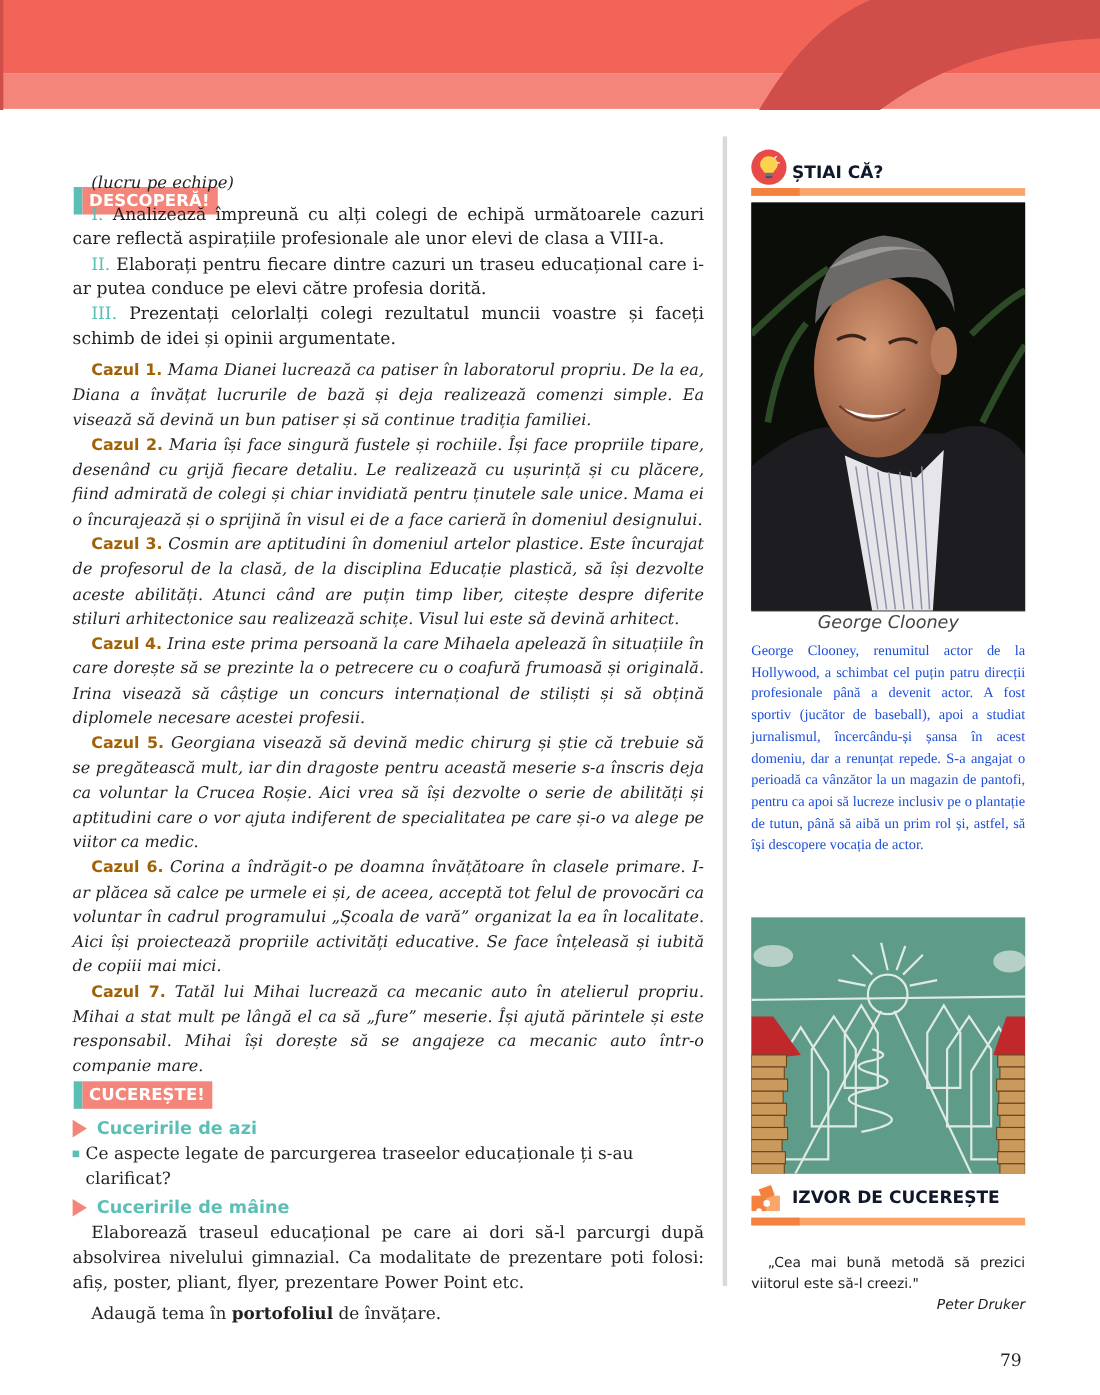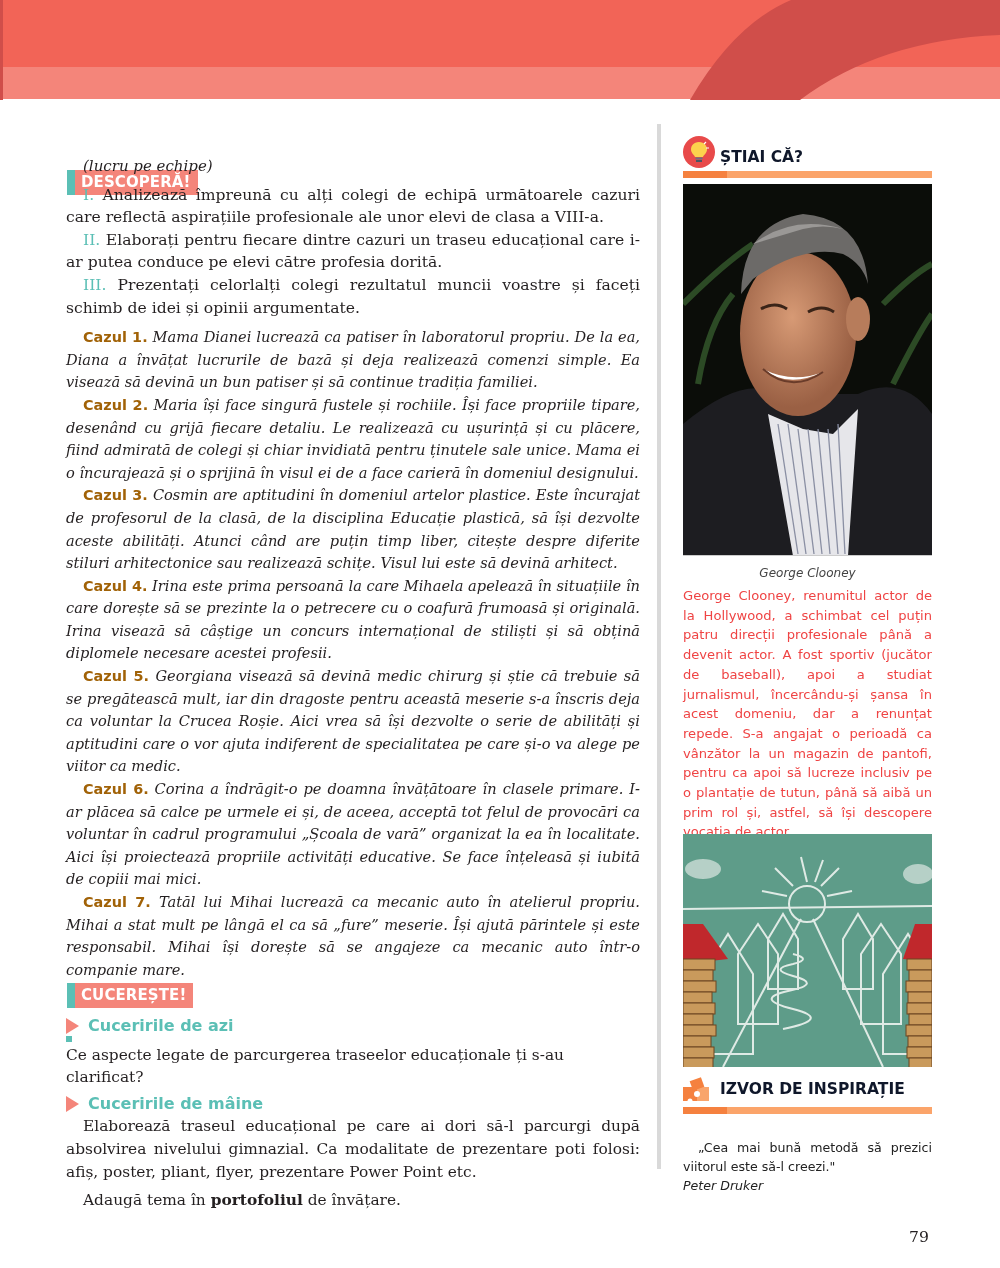--- a/index.html
+++ b/index.html
@@ -25,38 +25,38 @@
   .indent { text-indent: 17px; }
   .num { color: #5bbfb5; }
   .cz { color: #a16207; font-family: "DejaVu Sans", sans-serif; font-weight: bold; font-style: normal; font-size: 14.4px; }
   .case { font-style: italic; font-size: 14.6px; line-height: 22.6px; text-align: justify; text-indent: 17px; }
 
   .activity-title { font-weight: bold; font-size: 15.6px; padding-left: 17px; }
   .activity-sub { font-style: italic; font-size: 15px; padding-left: 17px; }
 
   .subhead { display: flex; align-items: center; font-family: "DejaVu Sans", sans-serif; font-weight: bold; color: #5bbfb5; font-size: 16px; }
   .tri { width: 0; height: 0; border-top: 8px solid transparent; border-bottom: 8px solid transparent; border-left: 13px solid #f4857a; margin-right: 9px; }
-  .bullet-row { display: flex; align-items: baseline; flex-direction: column; }
+  .bullet-row { display: flex; align-items: baseline; }
   .sq { width: 6px; height: 6px; background: #5bbfb5; display: inline-block; margin-right: 6px; position: relative; top: -2px; }
 
   
   .right { position: absolute; left: 683px; width: 249px; font-family: "DejaVu Sans", sans-serif; }
   .side-head { position: relative; height: 52px; }
   .side-head .bar { position: absolute; left: 0; top: 45px; width: 249px; height: 7px; background: #fba46a; }
   .side-head .bar-dark { position: absolute; left: 0; top: 45px; width: 44px; height: 7px; background: #f5813f; }
   .side-head .title { position: absolute; left: 37px; top: 22px; color: #0f172a; font-weight: bold; font-size: 15.5px; }
   .bulb { position: absolute; left: 0; top: 10px; width: 32px; height: 32px; border-radius: 50%; background: #e84a4a; display: flex; align-items: center; justify-content: center; }
 
   .photo { position: relative; width: 249px; height: 372px; background: #0a0c08; overflow: hidden; border-bottom: 1px solid #ccc; }
-  .caption { text-align: center; font-style: italic; font-size: 12px; color: #444; margin-top: 10px; }
-  .side-text { font-size: 13.1px; line-height: 19.7px; text-align: justify; margin-top: 6px; color: #ef4444; }
+  .caption { text-align: center; font-style: italic; font-size: 16px; color: #444; }
+  .side-text { font-size: 13.1px; line-height: 19.7px; text-align: justify; margin-top: 6px; color: #1d4ed8; font-family: Liberation Serif, serif; }
 
   .chalk { position: relative; width: 249px; height: 233px; background: #5f9d8a; overflow: hidden; }
   .quote { font-size: 12.6px; line-height: 19px; text-indent: 15px; text-align: justify; color: #222; }
-  .author { font-style: italic; font-size: 12.6px; margin-top: 2px; color: #222; }
+  .author { text-align: right; font-style: italic; font-size: 12.6px; margin-top: 2px; color: #222; }
 
   .page-num { position: absolute; left: 909px; top: 1228px; font-size: 15.6px; }
 </style>
 </head>
 <body>
 
 <div class="header">
   <div class="top"></div>
   <div class="bottom"></div>
   <svg width="1000" height="100">
@@ -205,19 +205,19 @@
     <div class="bar-dark" style="top:35px;"></div>
     <div style="position:absolute; left:0; top:5px;">
       <svg width="32" height="28" viewBox="0 0 32 28">
         <rect x="0" y="10" width="14" height="14" fill="#f5813f"></rect>
         <rect x="14" y="10" width="12" height="14" fill="#f9a56c"></rect>
         <rect x="8" y="2" width="12" height="10" fill="#f5813f" transform="rotate(-20 14 7)"></rect>
         <circle cx="14" cy="17" r="3" fill="#fff"></circle>
         <circle cx="7" cy="24" r="2.5" fill="#fff"></circle>
       </svg>
     </div>
-    <div class="title" style="top:8px;">IZVOR DE INSPIRAȚIE</div>
+    <div class="title" style="top:8px;">IZVOR DE CUCEREȘTE</div>
   </div>
   <p class="quote" style="margin-top:24px;">„Cea mai bună metodă să prezici viitorul este să-l creezi."</p>
   <div class="author">Peter Druker</div>
 </div>
 
 <div class="page-num">79</div>
 
 </body></html>

